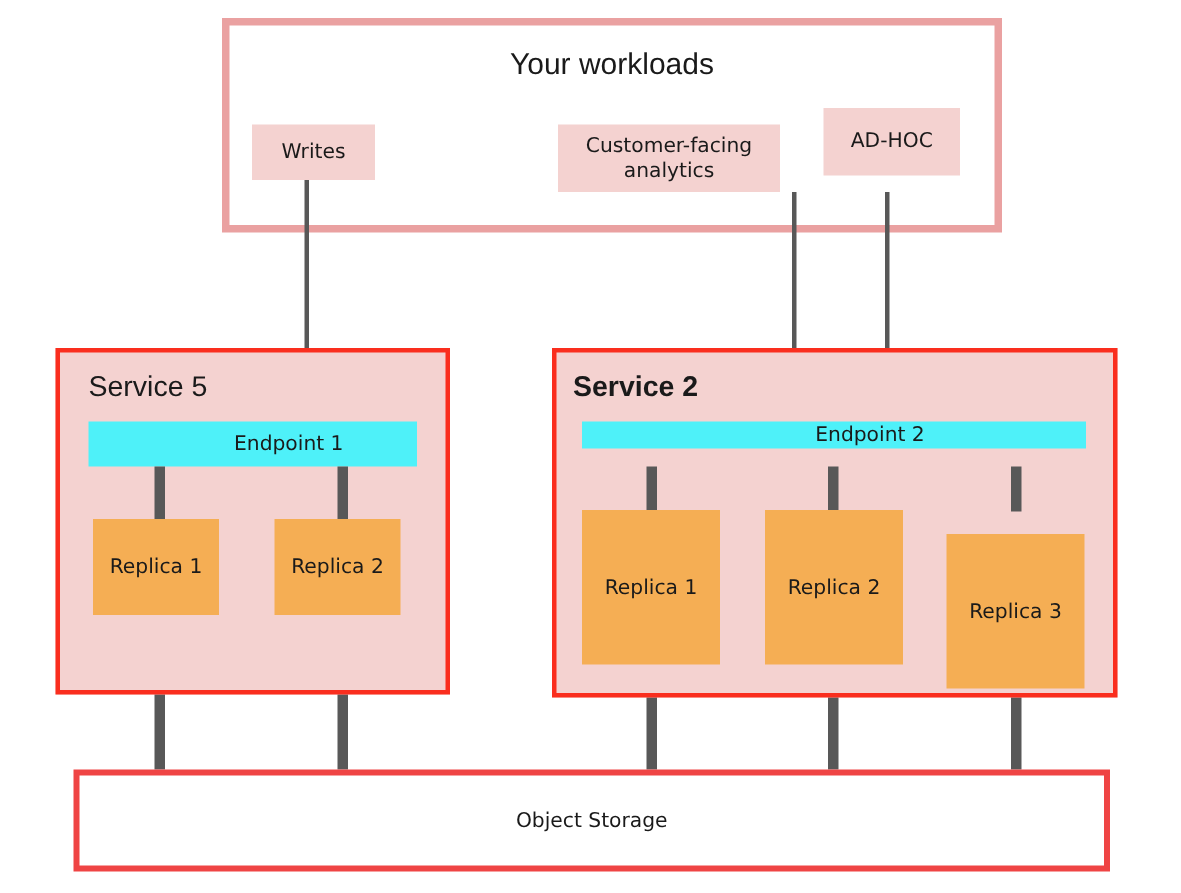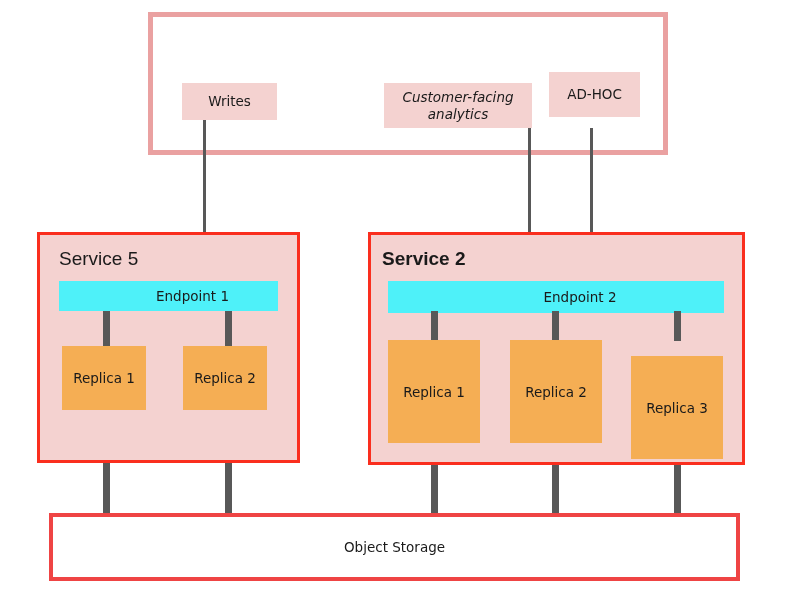--- a/index.html
+++ b/index.html
@@ -128,24 +128,25 @@
     border-right: 9px solid transparent;
     border-top: 19px solid #585858;
   }
 </style>
 </head>
 <body>
 
 <div id="canvas">
 
   <div class="workloads-box"></div>
+  <div class="workloads-title">Your workloads</div>
 
-  <div class="chip" style="left:182px; top:83px; width:95px; height:37px;">Writes</div>
+  <div class="chip" style="left:168px; top:83px; width:82px; height:37px;">Writes</div>
 
-  <div class="chip" style="left:384px; top:83px; width:148px; height:45px;font-style:italic;">Customer-facing analytics</div>
+  <div class="chip" style="left:372px; top:83px; width:148px; height:45px;">Customer-facing analytics</div>
 
   <div class="chip" style="left:549px; top:72px; width:91px; height:45px;">AD-HOC</div>
 
   <div class="arrow-line" style="left:203px; top:120px; height:140px;"></div>
   <div class="arrow-head" style="left:195px; top:259px;"></div>
 
   <div class="arrow-line" style="left:528px; top:128px; height:132px;"></div>
   <div class="arrow-head" style="left:520px; top:259px;"></div>
 
   <div class="arrow-line" style="left:590px; top:128px; height:132px;"></div>
@@ -165,21 +166,21 @@
 
   <div class="connector" style="left:103px; top:311px; height:36px;"></div>
   <div class="connector" style="left:225px; top:311px; height:36px;"></div>
 
   <div class="replica" style="left:62px; top:346px; width:84px; height:64px;">Replica 1</div>
   <div class="replica" style="left:183px; top:346px; width:84px; height:64px;">Replica 2</div>
 
   <div class="service-box" style="left:368px; top:232px; width:377px; height:233px;"></div>
   <div class="service-label" style="left:382px; top:248px;font-weight:bold;">Service 2</div>
 
-  <div class="endpoint" style="left:388px; top:281px; width:336px; height:32px;text-align:right;">Endpoint 2</div>
+  <div class="endpoint" style="left:388px; top:281px; width:336px; height:18px;text-align:right;">Endpoint 2</div>
 
   <div class="connector" style="left:431px; top:311px; height:30px;"></div>
   <div class="connector" style="left:552px; top:311px; height:30px;"></div>
   <div class="connector" style="left:674px; top:311px; height:30px;"></div>
 
   <div class="replica" style="left:388px; top:340px; width:92px; height:103px;">Replica 1</div>
   <div class="replica" style="left:510px; top:340px; width:92px; height:103px;">Replica 2</div>
   <div class="replica" style="left:631px; top:356px; width:92px; height:103px;">Replica 3</div>
 
   <div class="storage-box" style="left:49px; top:513px; width:691px; height:68px;">Object Storage</div>

